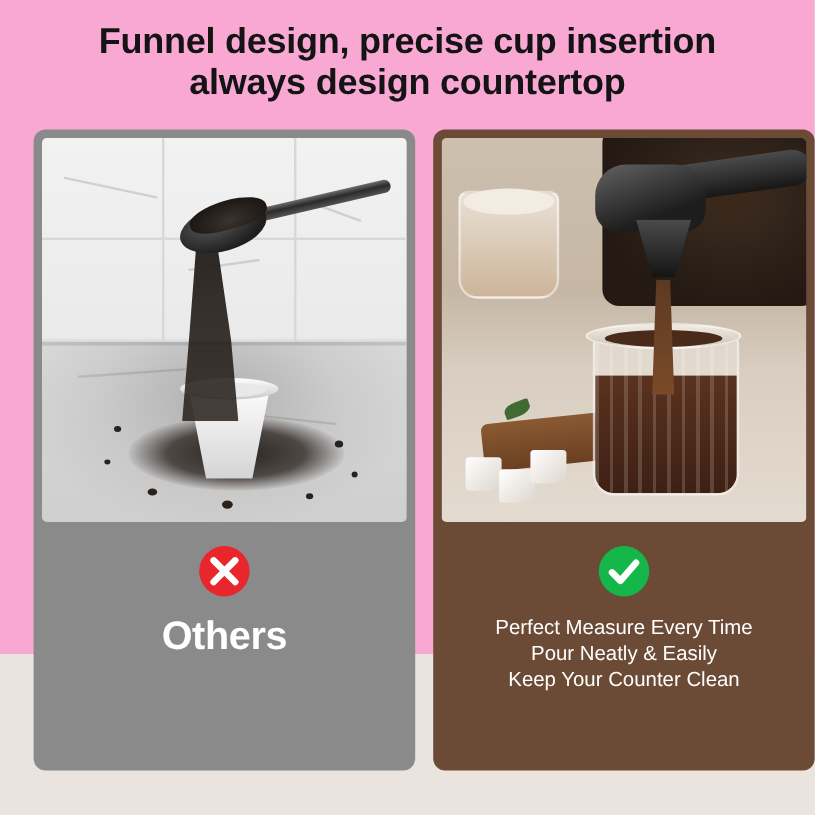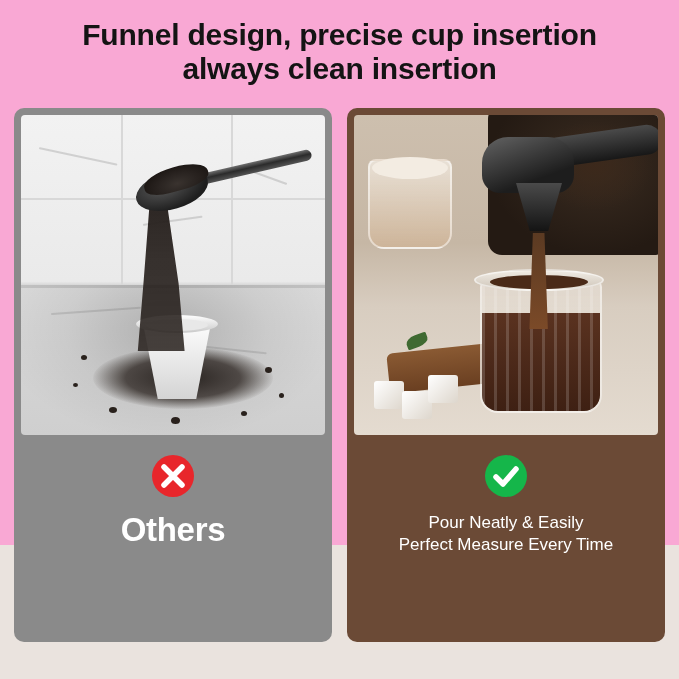--- a/index.html
+++ b/index.html
@@ -30,21 +30,21 @@
     font-size: 30px;
     line-height: 34px;
     color: #141414;
     letter-spacing: -0.2px;
   }
   .headline .line2 { display: block; }
 
   .panels {
     position: absolute;
     top: 108px;
-    left: 14px;
+    left: 28px;
     width: 651px;
     height: 534px;
   }
   .panel {
     position: absolute;
     top: 0;
     width: 318px;
     height: 534px;
     border-radius: 10px;
     overflow: hidden;
@@ -355,21 +355,21 @@
   .left-caption .cap-sub { font-size: 17.5px; line-height: 26px; }
   .right-caption .cap-sub { font-size: 17px; line-height: 22px; }
 </style>
 </head>
 <body>
 
 <div class="page">
 
   <div class="headline">
     <span>Funnel design, precise cup insertion</span>
-    <span class="line2">always clean insertion</span>
+    <span class="line2">always design countertop</span>
   </div>
 
   <div class="panels">
 
     <div class="panel panel-left">
 
       <div class="photo">
         <div class="marble">
           <div class="tile-line v1"></div>
           <div class="tile-line v2"></div>
@@ -461,19 +461,20 @@
       </div>
 
       <div class="badge">
         <svg width="48" height="48" viewBox="0 0 48 48" aria-hidden="true">
           <circle cx="24" cy="24" r="21" fill="#15b64a"></circle>
           <path d="M14 25 L21 32 L34 17" fill="none" stroke="#ffffff" stroke-width="5.5" stroke-linecap="round" stroke-linejoin="round"></path>
         </svg>
       </div>
 
       <div class="caption right-caption">
+        <div class="cap-sub">Perfect Measure Every Time</div>
         <div class="cap-sub">Pour Neatly &amp; Easily</div>
-        <div class="cap-sub">Perfect Measure Every Time</div>
+        <div class="cap-sub">Keep Your Counter Clean</div>
       </div>
     </div>
 
   </div>
 </div>
 
 </body></html>

